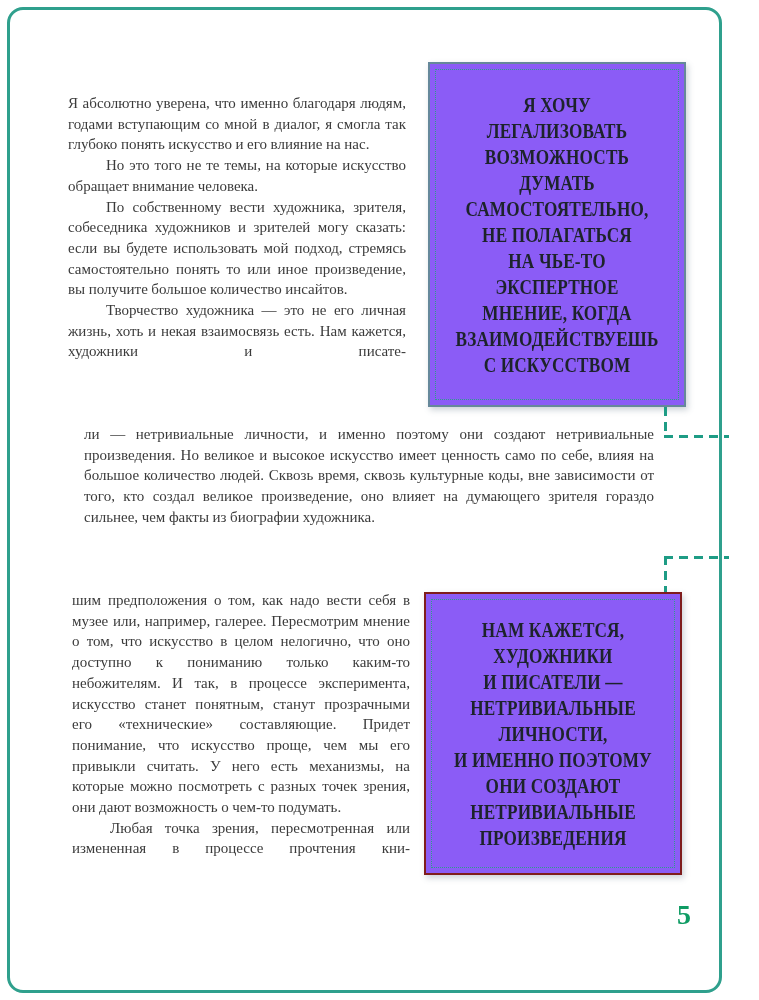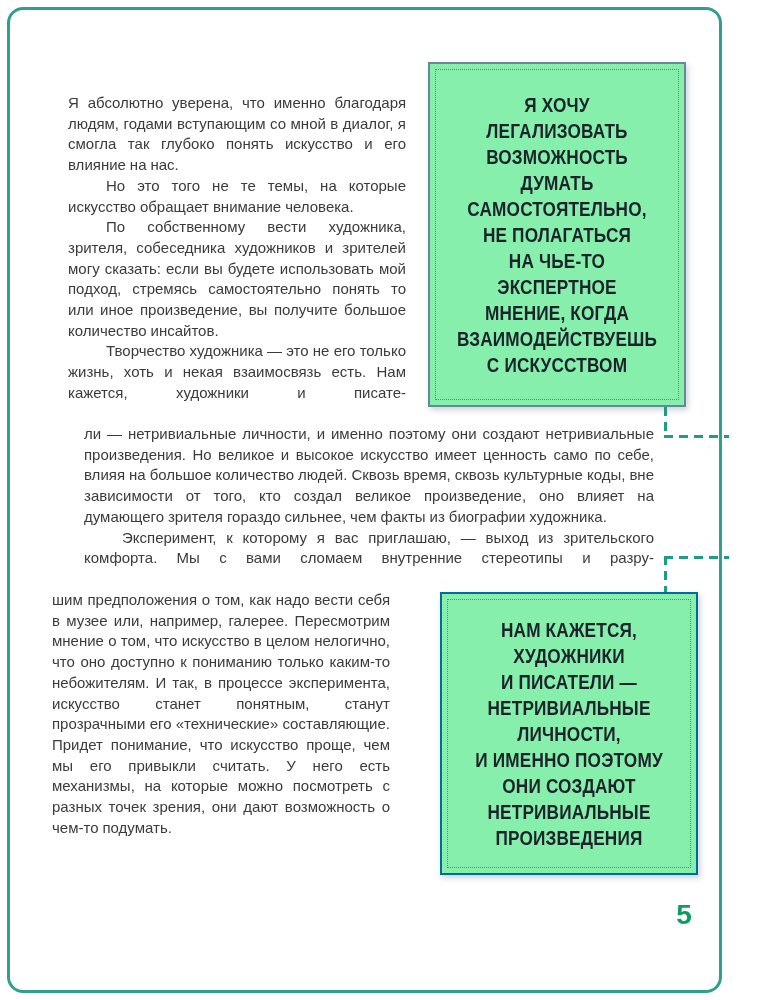--- a/index.html
+++ b/index.html
@@ -1,37 +1,37 @@
 <!DOCTYPE html>
 <html lang="ru"><head>
 <meta charset="utf-8">
 <style>
   html,body{margin:0;padding:0;background:#ffffff;}
   .page{
     position:relative;width:729px;height:1000px;background:#ffffff;overflow:hidden;
-    font-family:Liberation Sans, sans-serif;
+    font-family:Liberation Serif, serif;
   }
   .page-frame{
     position:absolute;left:7px;top:7px;right:7px;bottom:7px;
     border:3px solid #2fa08d;border-radius:16px;pointer-events:none;
   }
   
   .textblock{position:absolute;color:#3b3b3b;font-size:15px;line-height:20.7px;
     text-align:justify;overflow:hidden;}
   .block-a{left:68px;top:93px;width:338px;height:338px;}
   .block-b{left:84px;top:424px;width:570px;height:168px;}
-  .block-c{left:52px;top:590px;width:338px;height:318px;}
+  .block-c{left:72px;top:590px;width:338px;height:318px;}
   .para{margin:0;word-spacing:-0.2px;}
   .para.indent{text-indent:38px;}
   .para.fill{text-align-last:justify;}
   
-  .pullquote{position:absolute;background:#86efac;box-sizing:border-box;
+  .pullquote{position:absolute;background:#8b5cf6;box-sizing:border-box;
     box-shadow:2px 3px 6px rgba(90,110,125,.30);}
   .pq1{left:428px;top:62px;width:258px;height:345px;border:2px solid #66889a;}
-  .pq2{left:440px;top:592px;width:258px;height:283px;border:2px solid #0369a1;}
+  .pq2{left:424px;top:592px;width:258px;height:283px;border:2px solid #7f1d1d;}
   .pq-dotted{position:absolute;left:5px;top:5px;right:5px;bottom:5px;
     border:1px dotted #2d9e8a;pointer-events:none;}
   .pq-text{
     position:absolute;left:0;right:0;top:50%;
     transform:translateY(-50%) scaleX(.86);transform-origin:50% 50%;
     text-align:center;white-space:pre-line;
     color:#1d232b;font-weight:700;font-size:20px;line-height:26px;
     letter-spacing:.2px;
   }
   
@@ -53,30 +53,30 @@
 <body>
 
 <div class="page">
 
   <div class="page-frame"></div>
 
   <div class="textblock block-a">
     <p class="para">Я абсолютно уверена, что именно благодаря людям, годами вступающим со мной в диалог, я смогла так глубоко понять искусство и его влияние на нас.</p>
     <p class="para indent">Но это того не те темы, на которые искусство обращает внимание человека.</p>
     <p class="para indent">По собственному вести художника, зрителя, собеседника художников и зрителей могу сказать: если вы будете использовать мой подход, стремясь самостоятельно понять то или иное произведение, вы получите большое количество инсайтов.</p>
-    <p class="para indent fill">Творчество художника — это не его только жизнь, хоть и некая взаимосвязь есть. Нам кажется, художники и писате-</p>
+    <p class="para indent fill">Творчество художника — это не его личная жизнь, хоть и некая взаимосвязь есть. Нам кажется, художники и писате-</p>
   </div>
 
   <div class="textblock block-b">
     <p class="para">ли — нетривиальные личности, и именно поэтому они создают нетривиальные произведения. Но великое и высокое искусство имеет ценность само по себе, влияя на большое количество людей. Сквозь время, сквозь культурные коды, вне зависимости от того, кто создал великое произведение, оно влияет на думающего зрителя гораздо сильнее, чем факты из биографии художника.</p>
-    <p class="para indent fill">Эксперимент, к которому я вас приглашаю, — выход из зрительского комфорта. Мы с вами сломаем внутренние стереотипы и разру-</p>
   </div>
 
   <div class="textblock block-c">
     <p class="para">шим предположения о том, как надо вести себя в музее или, например, галерее. Пересмотрим мнение о том, что искусство в целом нелогично, что оно доступно к пониманию только каким-то небожителям. И так, в процессе эксперимента, искусство станет понятным, станут прозрачными его «технические» составляющие. Придет понимание, что искусство проще, чем мы его привыкли считать. У него есть механизмы, на которые можно посмотреть с разных точек зрения, они дают возможность о чем-то подумать.</p>
+    <p class="para indent fill">Любая точка зрения, пересмотренная или измененная в процессе прочтения кни-</p>
   </div>
 
   <div class="pullquote pq1">
     <div class="pq-dotted"></div>
     <div class="pq-text">Я ХОЧУ
 ЛЕГАЛИЗОВАТЬ
 ВОЗМОЖНОСТЬ
 ДУМАТЬ
 САМОСТОЯТЕЛЬНО,
 НЕ ПОЛАГАТЬСЯ

